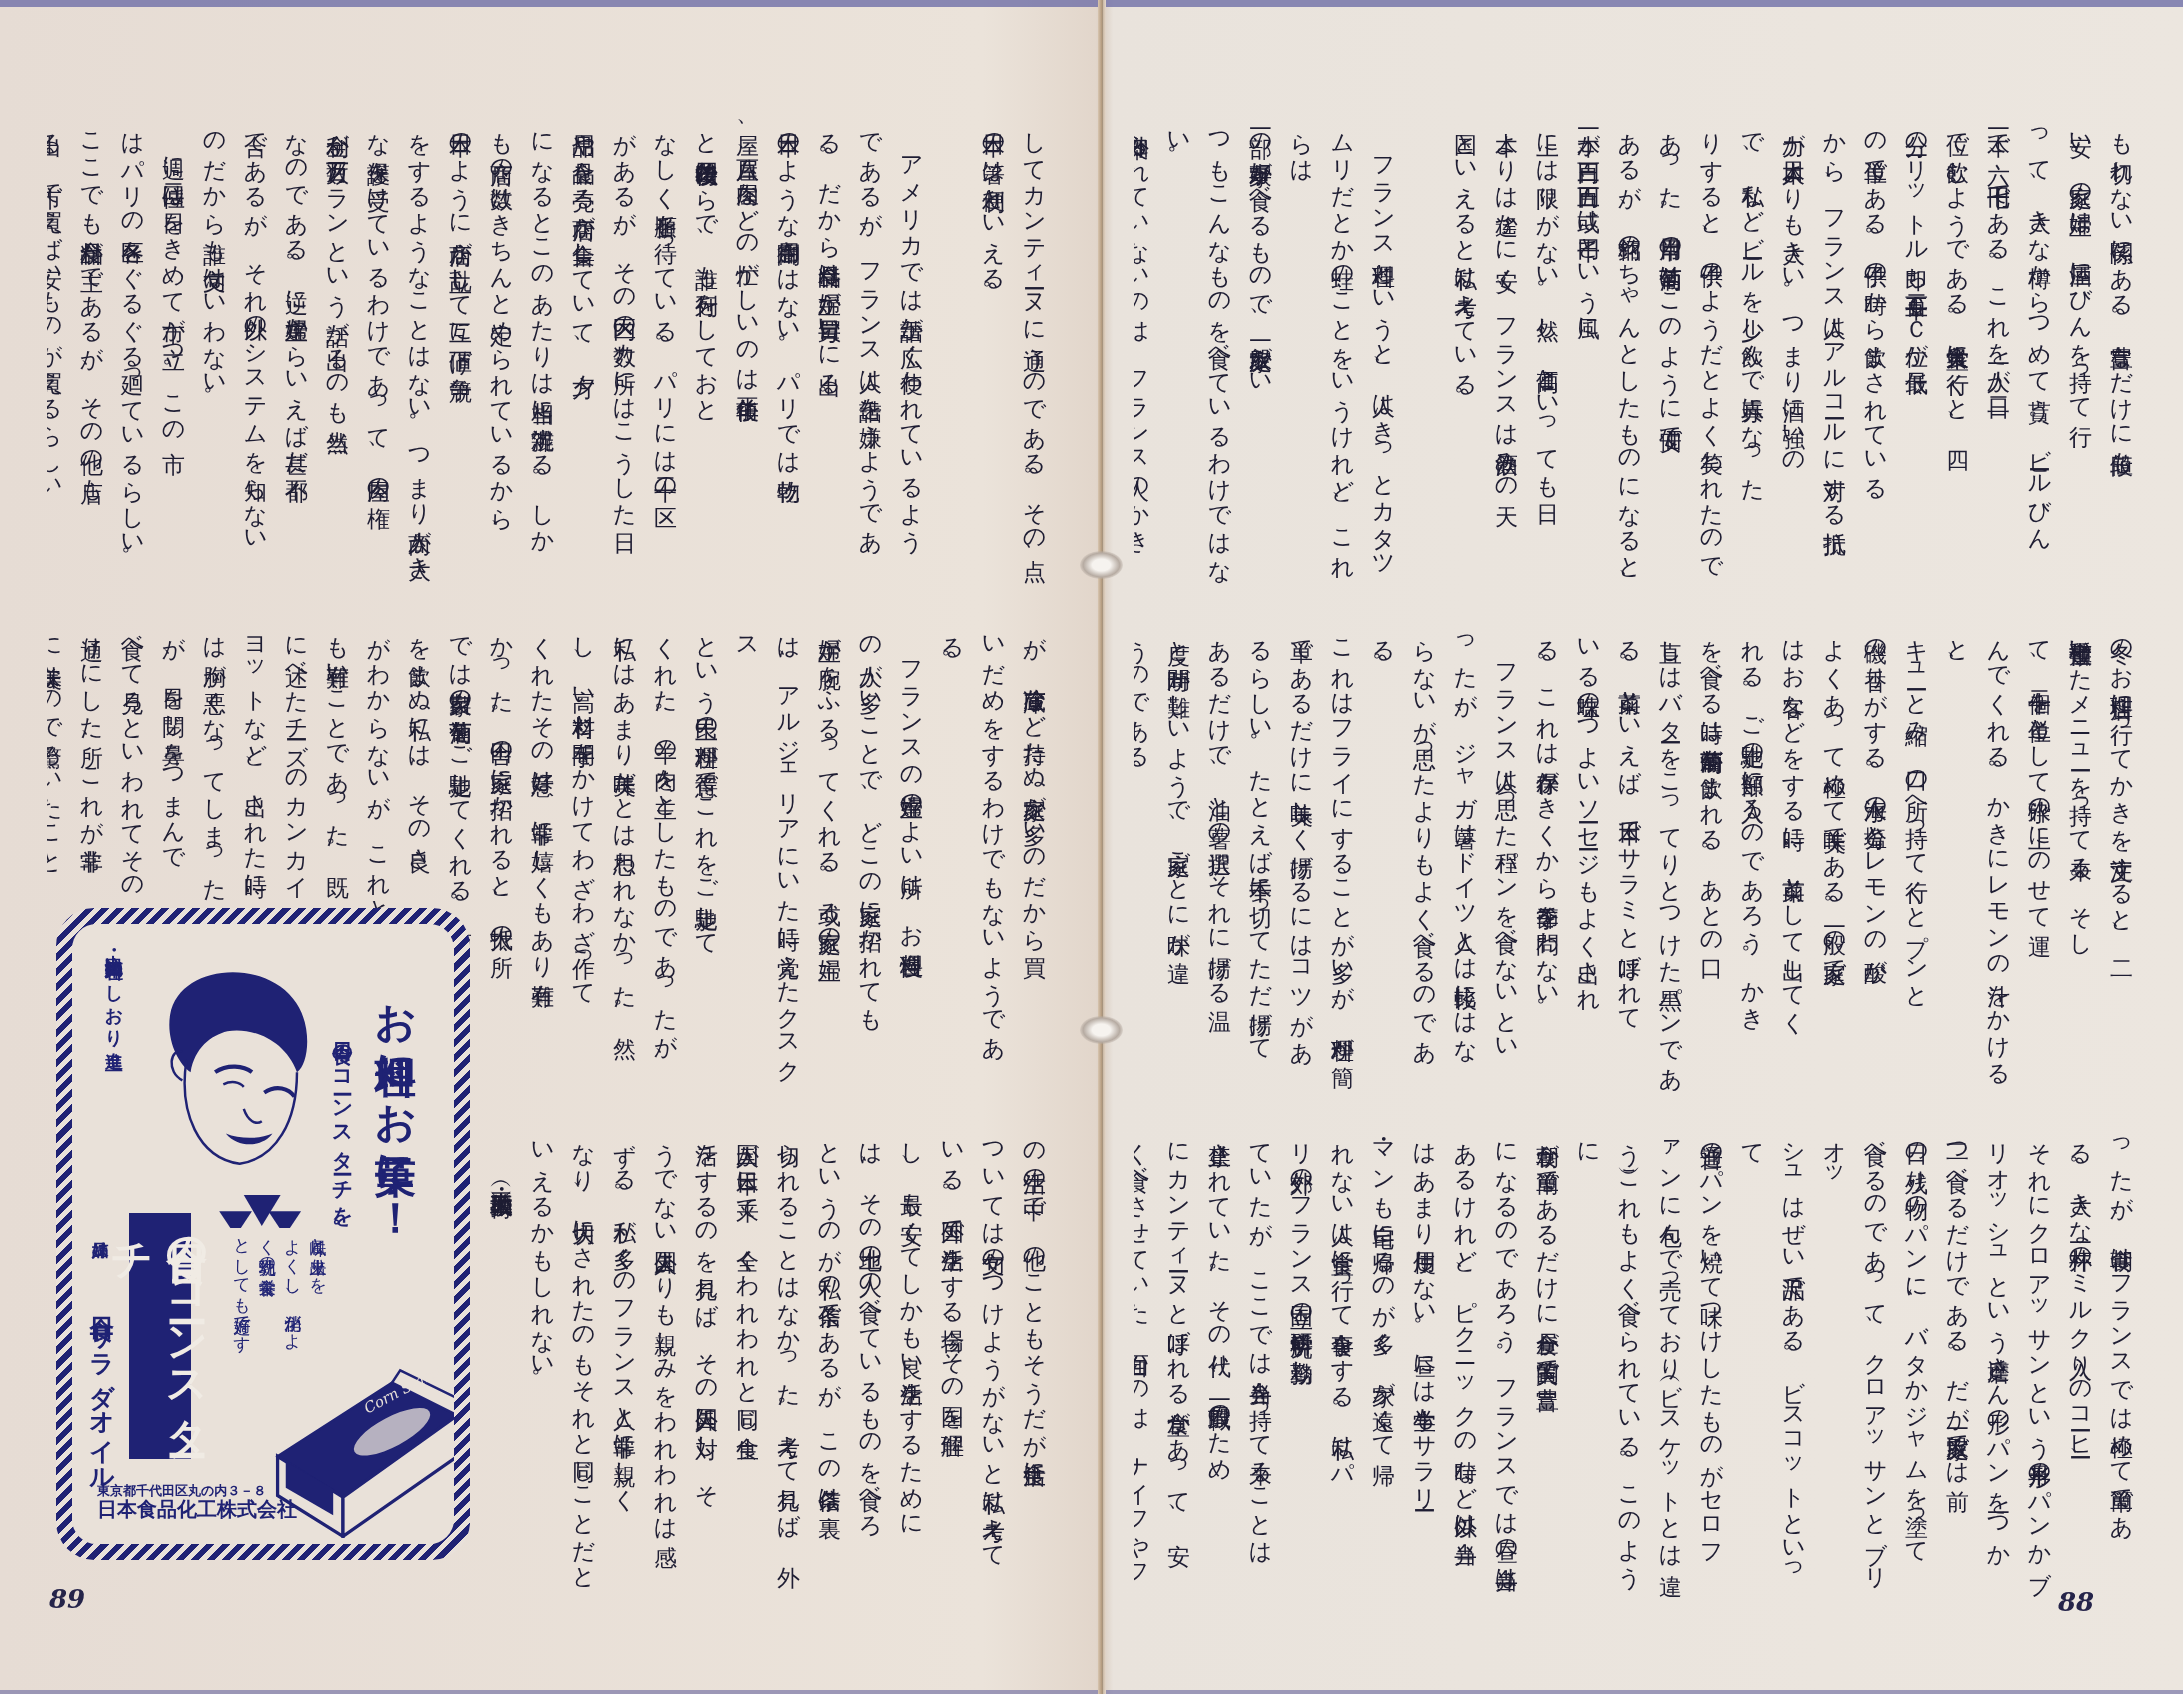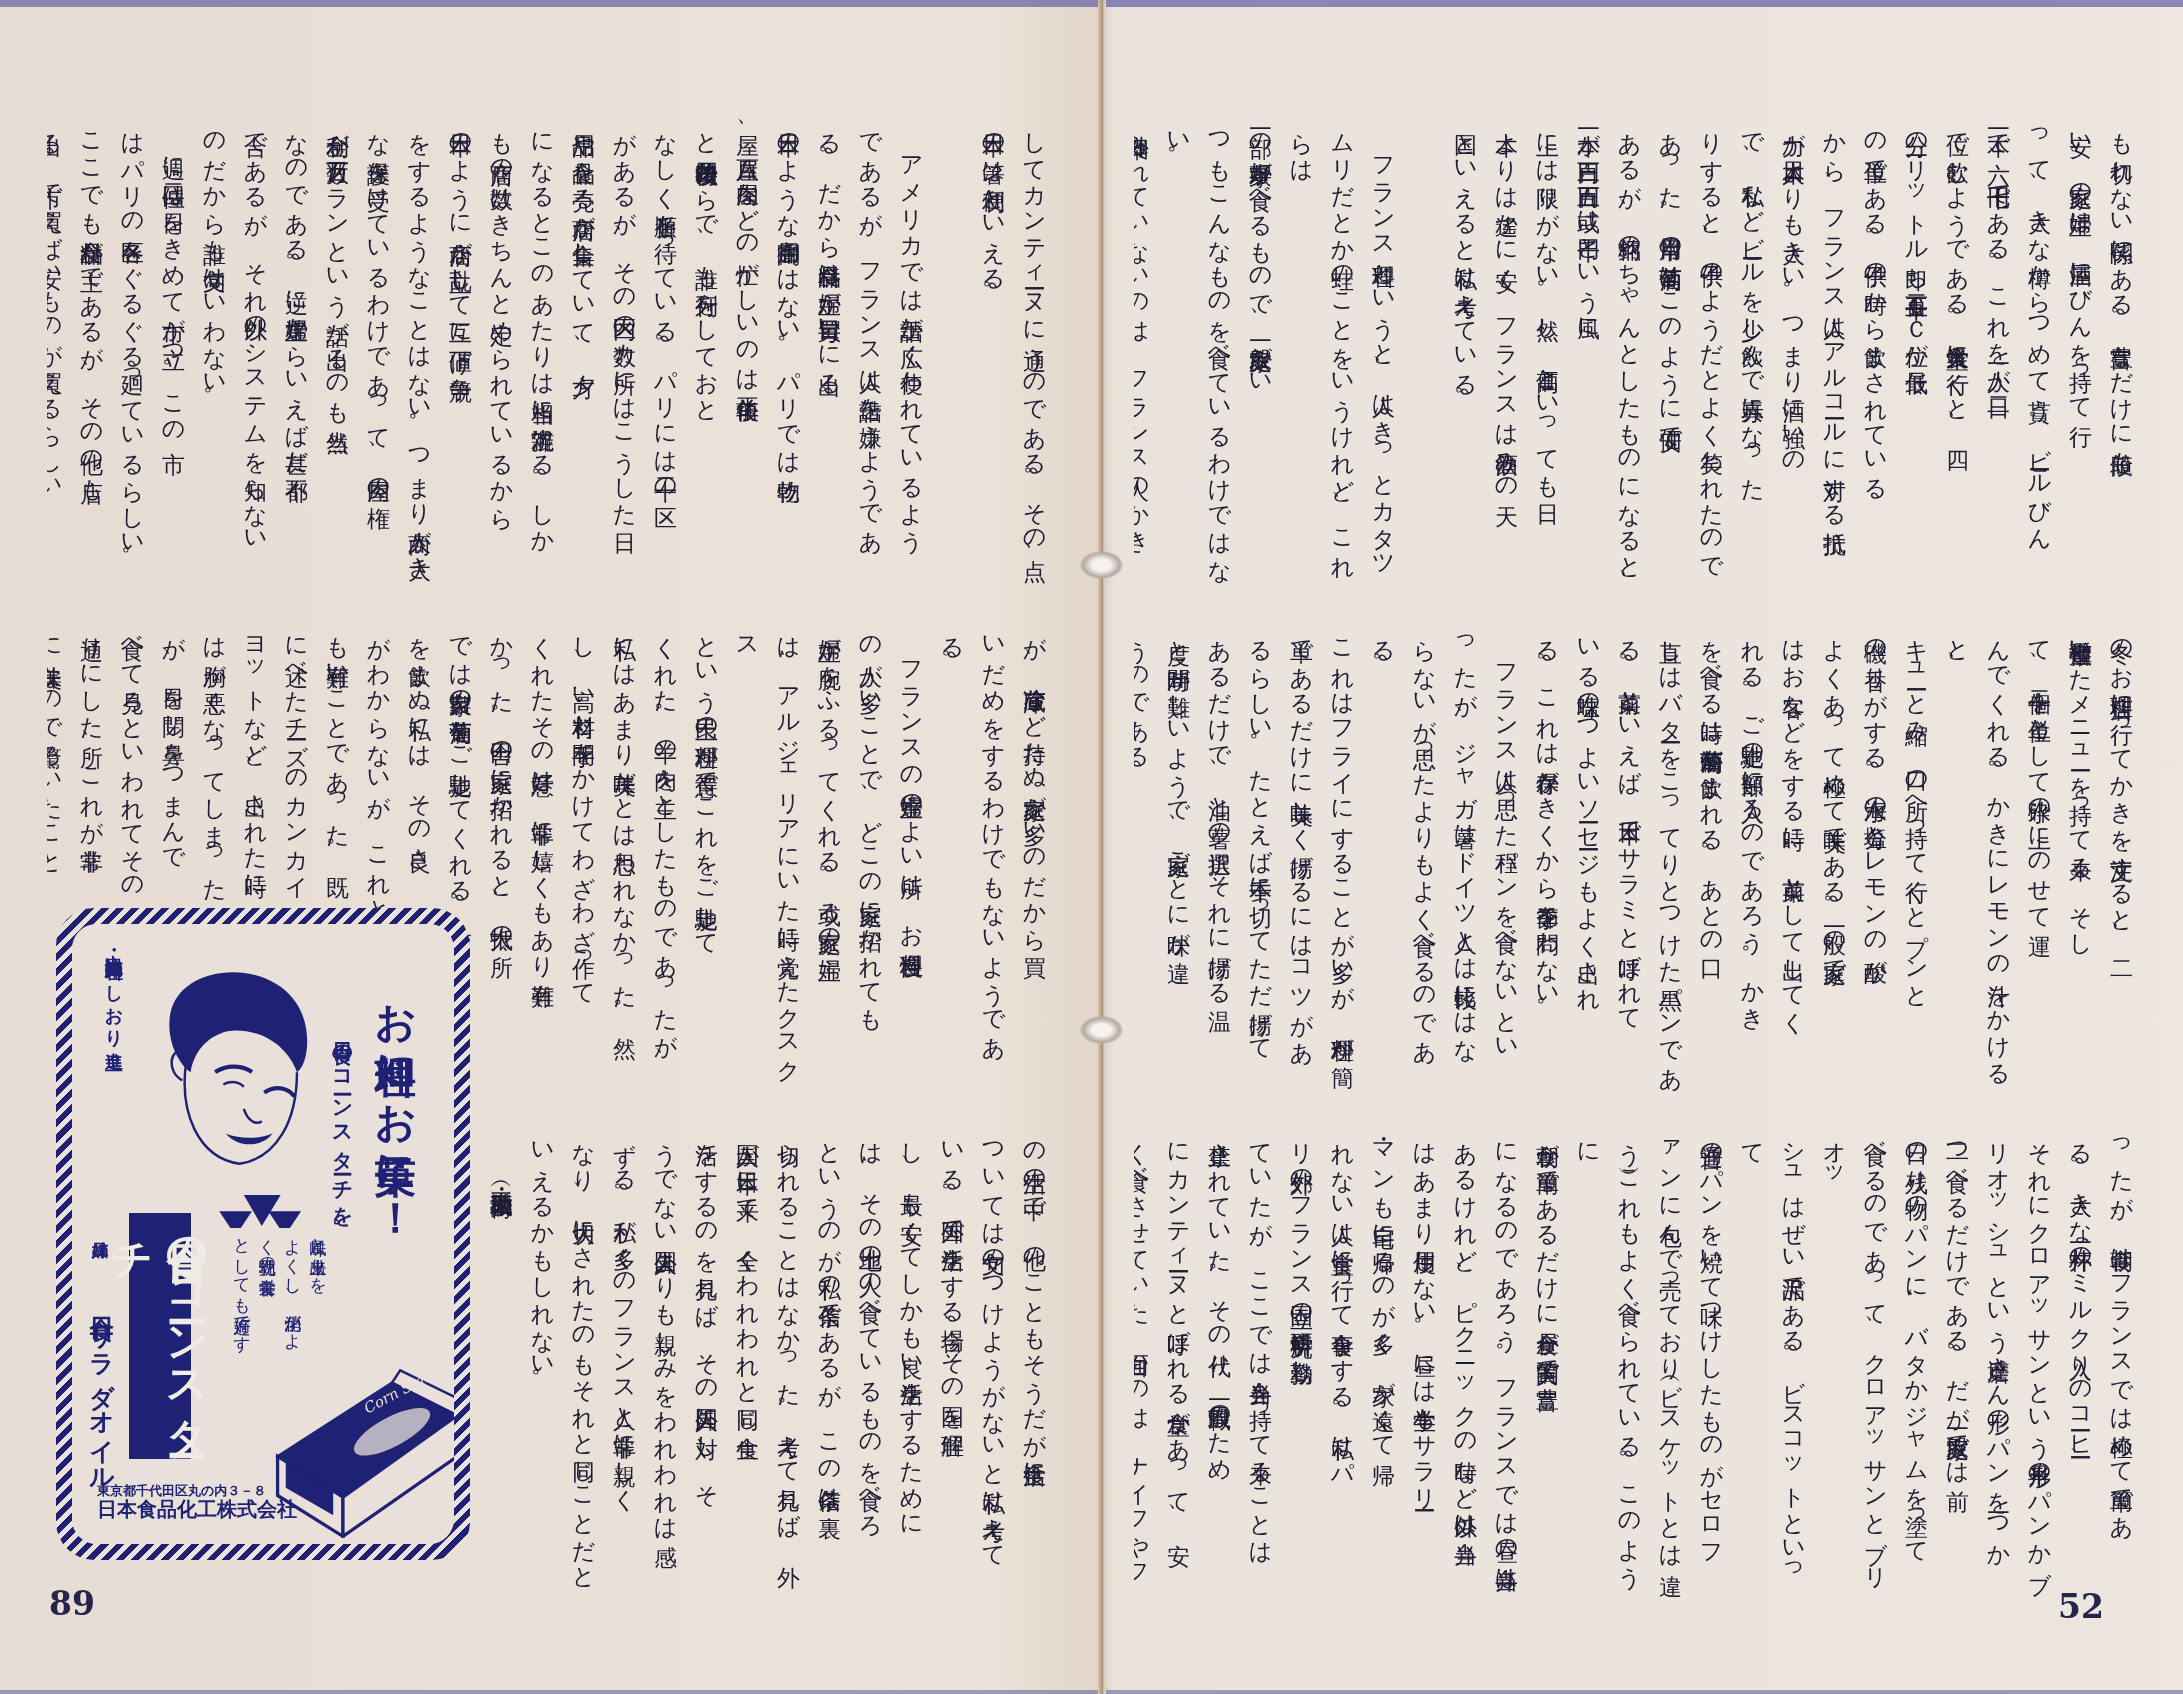--- a/index.html
+++ b/index.html
@@ -29,21 +29,21 @@
     font-size: 23px;
     line-height: 41px;
     letter-spacing: 0.4px;
     color: #1e1d33;
     white-space: pre-wrap;
     overflow: hidden;
   }
   .tier p { margin: 0; }
   .pageno {
     position: absolute; font-family: "DejaVu Serif", "Liberation Serif", serif;
-    font-weight: bold; font-size: 33px; color: #25244a;
+    font-style: italic; font-weight: bold; font-size: 26px; color: #25244a;
   }
   
   .ad {
     position: absolute; left: 56px; top: 908px; width: 414px; height: 652px;
     border-radius: 38px;
     background: repeating-linear-gradient(135deg, #1f2274 0 5.7px, #e9e1da 5.7px 10.7px);
     box-sizing: border-box; padding: 16.4px;
   }
   .ad-inner {
     position: relative; width: 100%; height: 100%;
@@ -148,16 +148,16 @@
   </div>
 
   <div class="gutter"></div>
   <div class="staple" style="top:551px;"></div>
   <div class="staple" style="top:1016px;"></div>
 
   <div class="page page-right">
     <div class="tier" id="R0" style="right:41px; top:117px; width:1008px; height:475px;"><p>も切れない関係にある。豊富なだけに値段も</p><p>安い。家庭の主婦は、酒屋にびんを持って行</p><p>って、大きな樽からつめて貰う。ビールびん</p><p>一本で六、七十円である。これを一人が二日</p><p>位で飲むようである。大衆食堂に行くと、四</p><p>分の一リットル即ち二百五十Ｃ・Ｃ位が最低</p><p>の単位である。子供の時から飲まされている</p><p>から、フランス人はアルコールに対する抵抗</p><p>力が日本人よりも大きい。つまり酒に強いの</p><p>で、私などビールを少し飲んで真赤になった</p><p>りすると、子供のようだとよく笑われたので</p><p>あった。日常用の葡萄酒はこのように安価で</p><p>あるが、銘柄のちゃんとしたものになると、</p><p>一本が三百円、五百円、或は千円という風に</p><p>上には限りがない。然し、高価といっても日</p><p>本よりは遙かに安く、フランスは酒飲みの天</p><p>国といえると私は考えている。</p><p>　</p><p>　フランス料理というと、人はきっとカタツ</p><p>ムリだとか蛙のことをいうけれど、これらは</p><p>一部の好事家が食べるもので、一般家庭がい</p><p>つもこんなものを食べているわけではない。</p><p>案外知られていないのは、フランス人のかき</p></div>
     <div class="tier" id="R1" style="right:41px; top:624px; width:1008px; height:475px;"><p>冬のお料理店に行ってかきを注文すると、二</p><p>十種類位書いたメニューを持って来る。そし</p><p>て、十二個を単位として砕氷の上にのせて運</p><p>んでくれる。かきにレモンの汁をかけると、</p><p>キューと縮み、口の所へ持って行くとプンと</p><p>磯の香りがする。海水の塩分とレモンの酸が</p><p>よくあって極めて美味である。一般の家庭で</p><p>はお客などをする時に、前菜として出してく</p><p>れる。ご馳走の部類に入るのであろう。かき</p><p>を食べる時は白葡萄酒が飲まれる。あとの口</p><p>直しはバターをこってりとつけた黒パンであ</p><p>る。前菜といえば、日本でサラミと呼ばれて</p><p>いる塩味のつよいソーセージもよく出され</p><p>る。これは保存がきくから季節を問わない。</p><p>　フランス人は思った程パンを食べないとい</p><p>ったが、ジャガ薯はドイツ人とは比較にはな</p><p>らないが思ったよりもよく食べるのである。</p><p>これはフライにすることが多いが、料理が簡</p><p>単であるだけに美味しく揚げるにはコツがあ</p><p>るらしい。たとえば千本に切ってただ揚げて</p><p>あるだけで、油と薯の選択、それに揚げる温</p><p>度と時間が難しいようで、家庭ごとに味が違</p><p>うのである。</p></div>
     <div class="tier" id="R2" style="right:41px; top:1127px; width:1008px; height:475px;"><p>ったが、朝食はフランスでは極めて簡単であ</p><p>る。大きな丼一杯のミルク入りのコーヒー、</p><p>それにクロアッサンという半月形のパンかブ</p><p>リオッシュという達磨さん形のパンを一つか</p><p>二つ食べるだけである。だが一般家庭では前</p><p>日の残り物のパンに、バタかジャムを塗って</p><p>食べるのであって、クロアッサンとブリオッ</p><p>シュはぜい沢品である。ビスコットといって</p><p>普通のパンを焼いて味つけしたものがセロフ</p><p>ァンに包んで売っており（ビスケットとは違</p><p>う）これもよく食べられている。このように</p><p>朝食が簡単であるだけに昼食が実質的で豊富</p><p>になるのであろう。フランスでは昼の弁当は</p><p>あるけれど、ピクニックの時など以外は弁当</p><p>はあまり使用しない。昼には学生もサラリー</p><p>・マンも自宅に帰るのが多く、家が遠くて帰</p><p>れない人は食堂に行って食事をする。私はパ</p><p>リ郊外のフランス国立の科学研究所に勤務し</p><p>ていたが、ここでは弁当を持って来ることは</p><p>禁止されていた。その代り、一般職員のため</p><p>にカンティーヌと呼ばれる食堂があって、安</p><p>く食べさせていた。面白いのは、ナイフやフ</p></div>
-    <div class="pageno" style="left:952px; top:1587px;">52</div>
+    <div class="pageno" style="left:952px; top:1587px;">88</div>
   </div>
 </div>
 
 
 </body></html>

